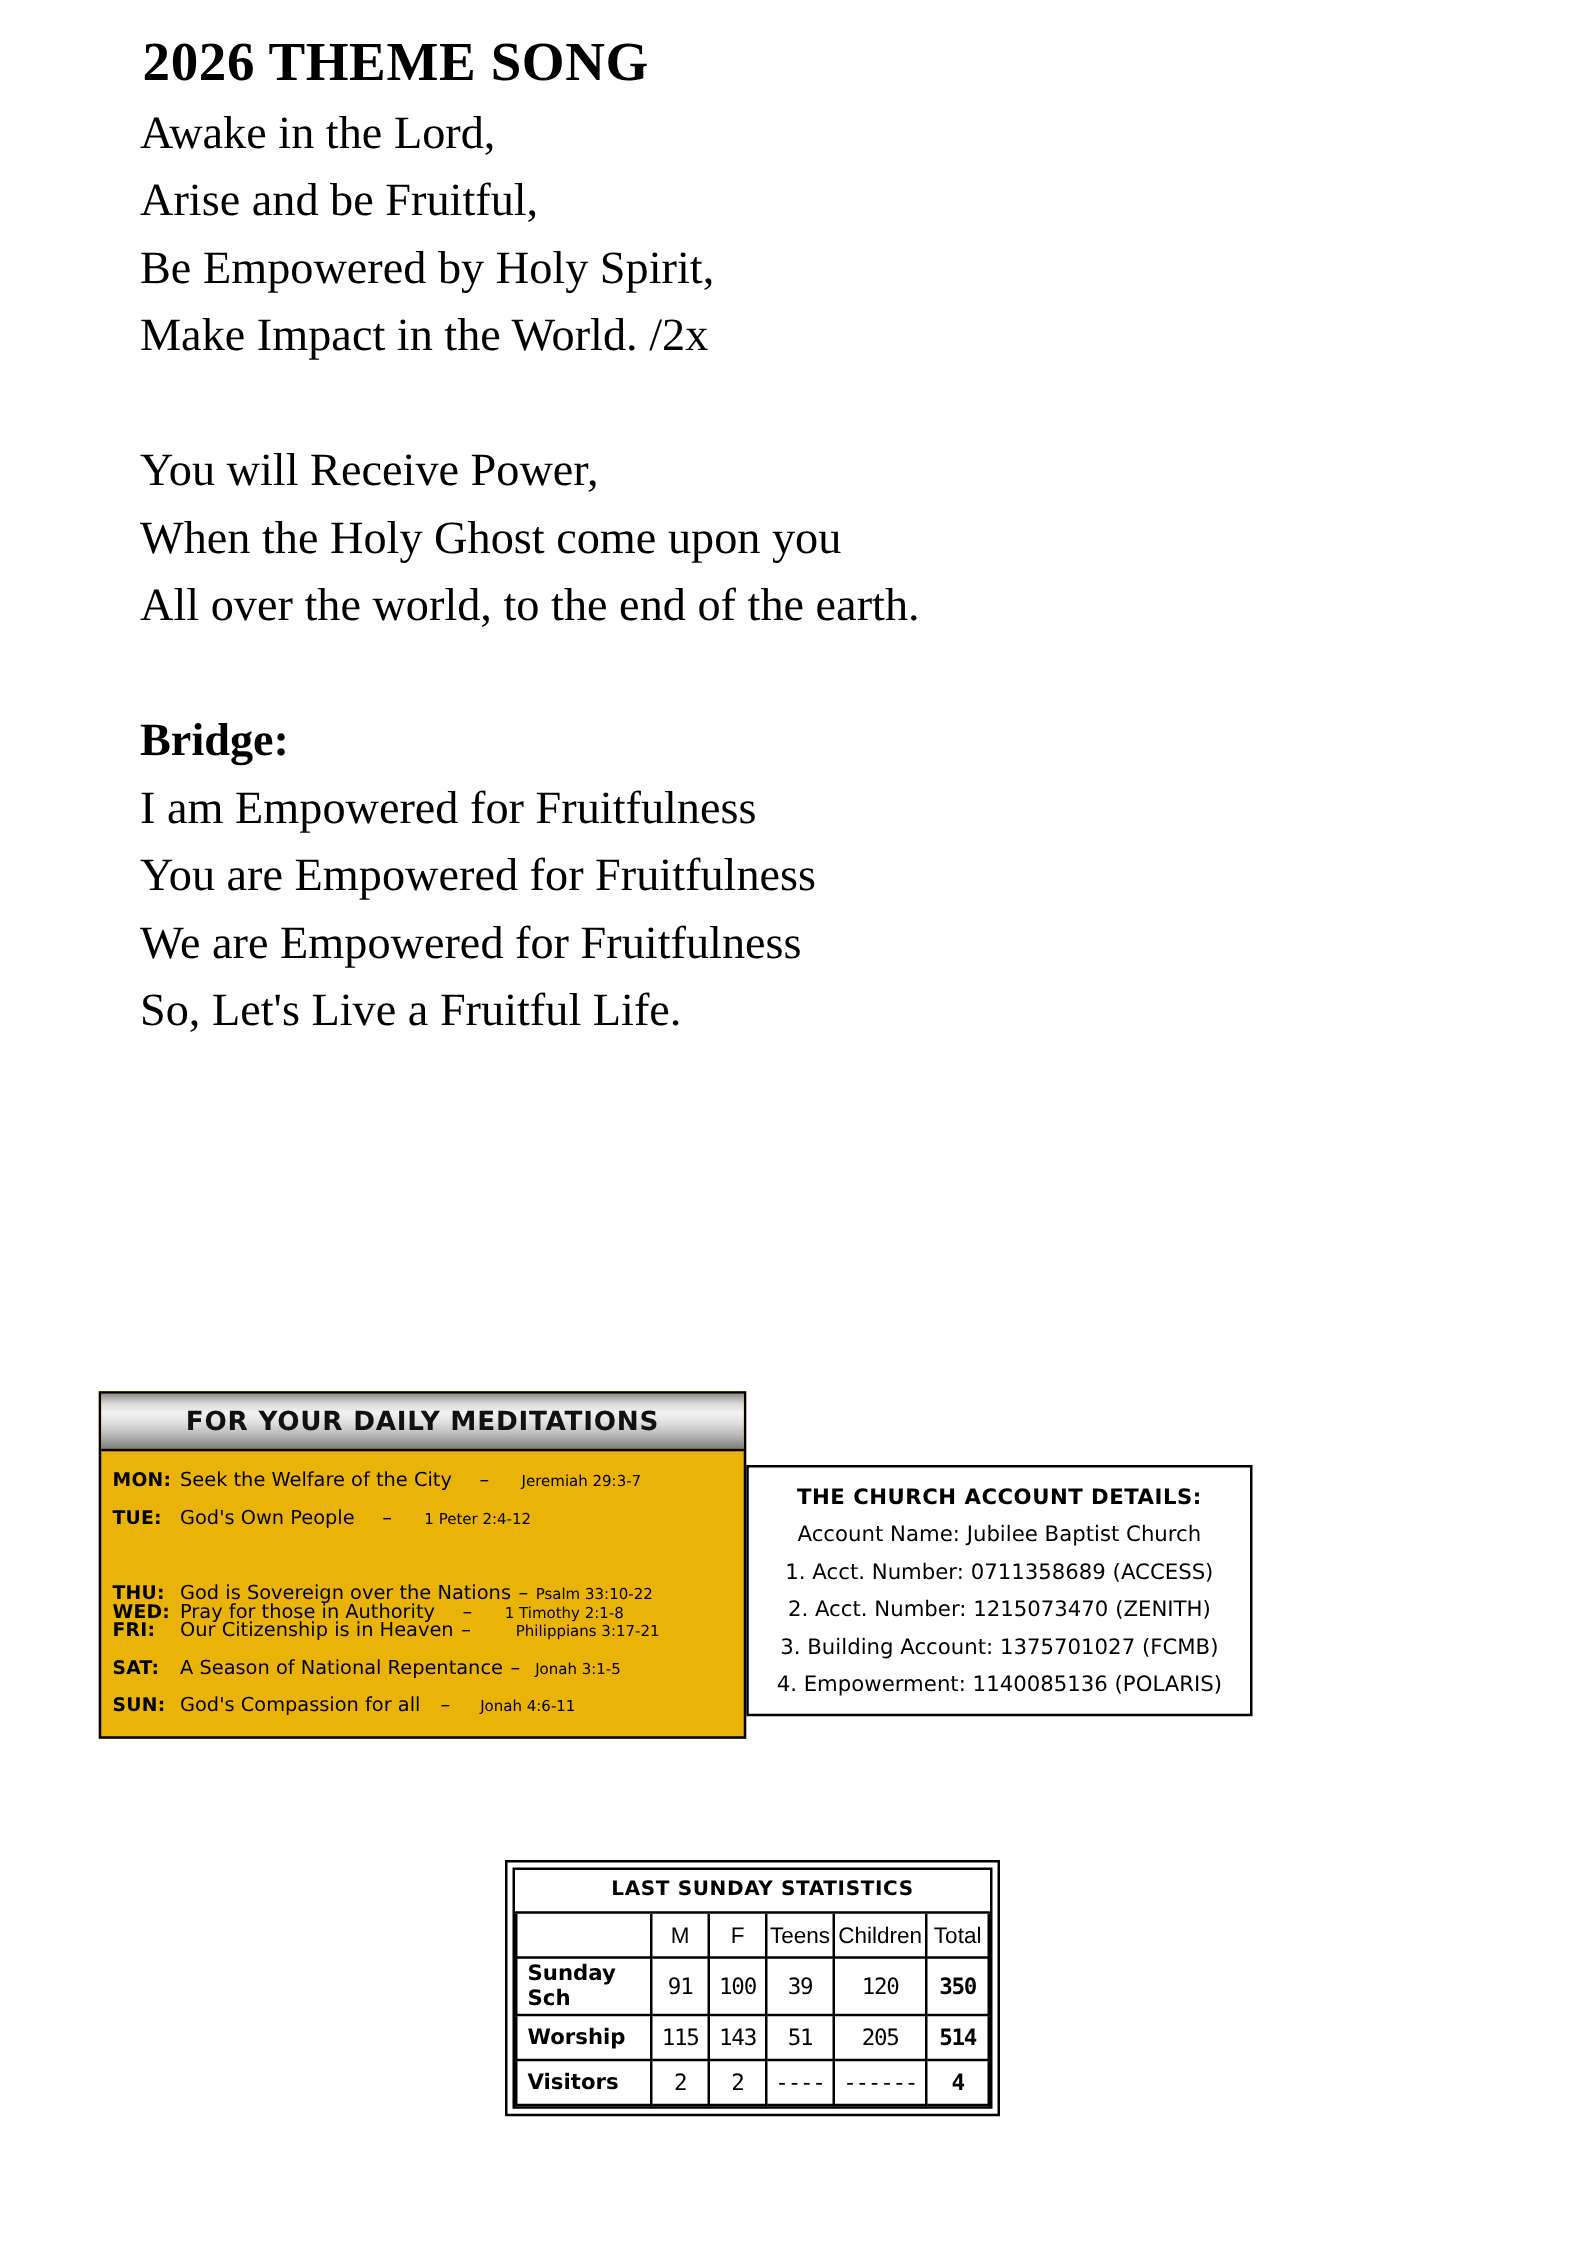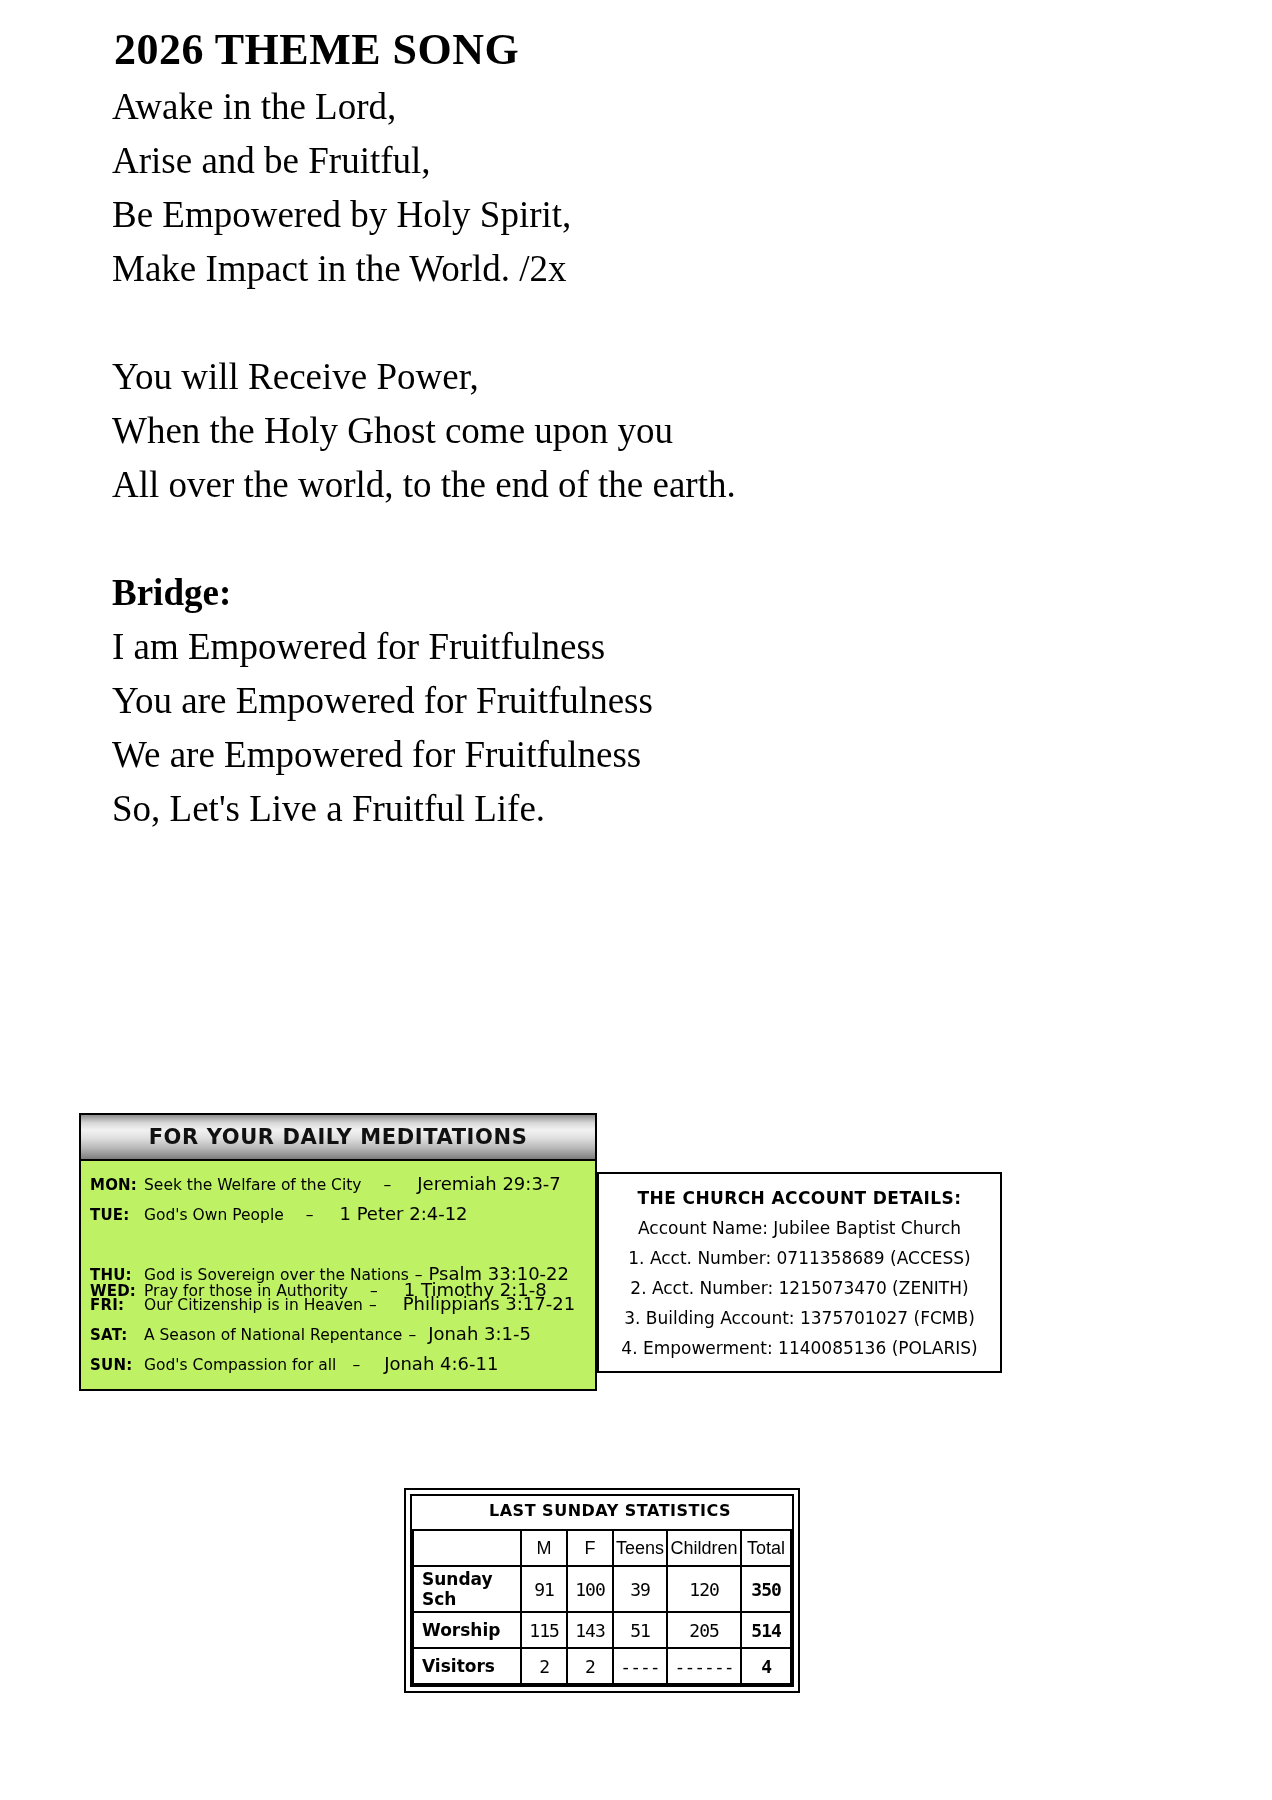--- a/index.html
+++ b/index.html
@@ -50,21 +50,21 @@
   }
 
   
   #meditations-box {
     position: absolute;
     left: 79px;
     top: 1113px;
     width: 518px;
     border: 2px solid #000;
     box-sizing: border-box;
-    background: #bef264;
+    background: #eab308;
   }
   #meditations-header {
     height: 44px;
     border-bottom: 2px solid #000;
     background: linear-gradient(to bottom,
         #8e8e8e 0%,
         #d8d8d8 18%,
         #f2f2f2 34%,
         #e0e0e0 52%,
         #b8b8b8 75%,
@@ -102,21 +102,21 @@
     width: 54px;
     flex: 0 0 54px;
   }
   .med-topic {
     font-size: 15.5px;
   }
   .med-dash {
     font-size: 15.5px;
   }
   .med-ref {
-    font-size: 18px;
+    font-size: 12px;
   }
 
   
   #account-box {
     position: absolute;
     left: 597px;
     top: 1172px;
     width: 405px;
     height: 119px;
     border: 2px solid #000;
@@ -266,21 +266,21 @@
       <div class="med-row">
         <span class="med-day">THU:</span>
         <span class="med-topic">God is Sovereign over the Nations</span>
         <span class="med-dash" style="margin-left: 6px;">–</span>
         <span class="med-ref" style="margin-left: 6px;">Psalm 33:10-22</span>
       </div>
       <div class="med-row">
         <span class="med-day">FRI:</span>
         <span class="med-topic">Our Citizenship is in Heaven</span>
         <span class="med-dash" style="margin-left: 6px;">–</span>
-        <span class="med-ref" style="margin-left: 26px;">Philippians 3:17-21</span>
+        <span class="med-ref" style="margin-left: 36px;">Philippians 3:17-21</span>
       </div>
       <div class="med-row">
         <span class="med-day">SAT:</span>
         <span class="med-topic">A Season of National Repentance</span>
         <span class="med-dash" style="margin-left: 6px;">–</span>
         <span class="med-ref" style="margin-left: 12px;">Jonah 3:1-5</span>
       </div>
       <div class="med-row">
         <span class="med-day">SUN:</span>
         <span class="med-topic">God's Compassion for all</span>

